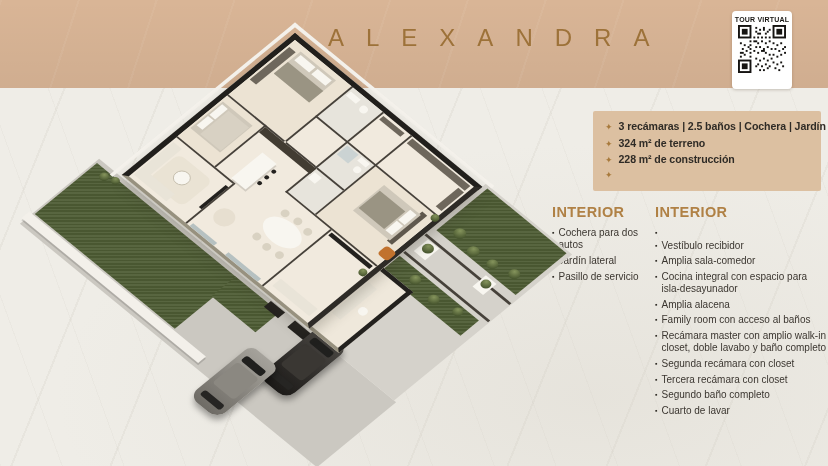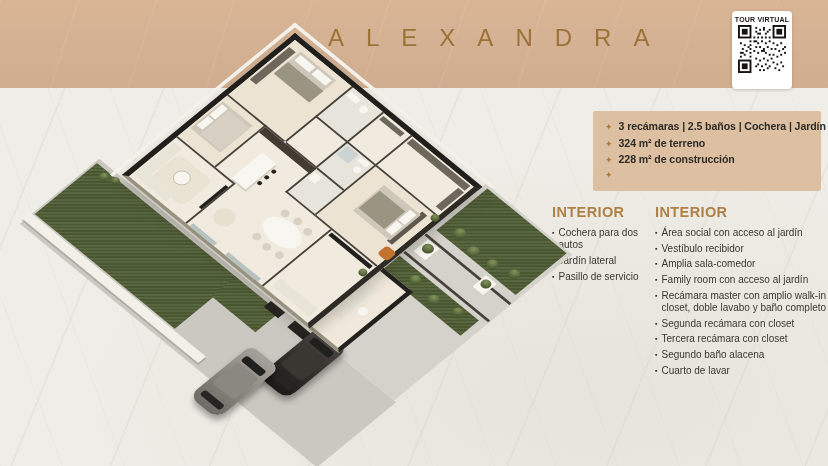--- a/index.html
+++ b/index.html
@@ -245,49 +245,56 @@
           <span class="li-text">Pasillo de servicio</span>
         </li>
     </ul>
   </div>
 
   <div class="abs col col-interior">
     <h3>INTERIOR</h3>
     <ul>
       <li>
           <span class="sq-bullet">▪</span>
-          <span class="li-text">Área social con acceso al jardín</span>
         </li>
       <li>
           <span class="sq-bullet">▪</span>
           <span class="li-text">Vestíbulo recibidor</span>
         </li>
       <li>
           <span class="sq-bullet">▪</span>
           <span class="li-text">Amplia sala-comedor</span>
         </li>
       <li>
           <span class="sq-bullet">▪</span>
-          <span class="li-text">Family room con acceso al jardín</span>
+          <span class="li-text">Cocina integral con espacio para isla-desayunador</span>
+        </li>
+      <li>
+          <span class="sq-bullet">▪</span>
+          <span class="li-text">Amplia alacena</span>
+        </li>
+      <li>
+          <span class="sq-bullet">▪</span>
+          <span class="li-text">Family room con acceso al baños</span>
         </li>
       <li>
           <span class="sq-bullet">▪</span>
           <span class="li-text">Recámara master con amplio walk-in closet, doble lavabo y baño completo</span>
         </li>
       <li>
           <span class="sq-bullet">▪</span>
           <span class="li-text">Segunda recámara con closet</span>
         </li>
       <li>
           <span class="sq-bullet">▪</span>
           <span class="li-text">Tercera recámara con closet</span>
         </li>
       <li>
           <span class="sq-bullet">▪</span>
-          <span class="li-text">Segundo baño alacena</span>
+          <span class="li-text">Segundo baño completo</span>
         </li>
       <li>
           <span class="sq-bullet">▪</span>
           <span class="li-text">Cuarto de lavar</span>
         </li>
     </ul>
   </div>
 
   <div class="abs site">
 

